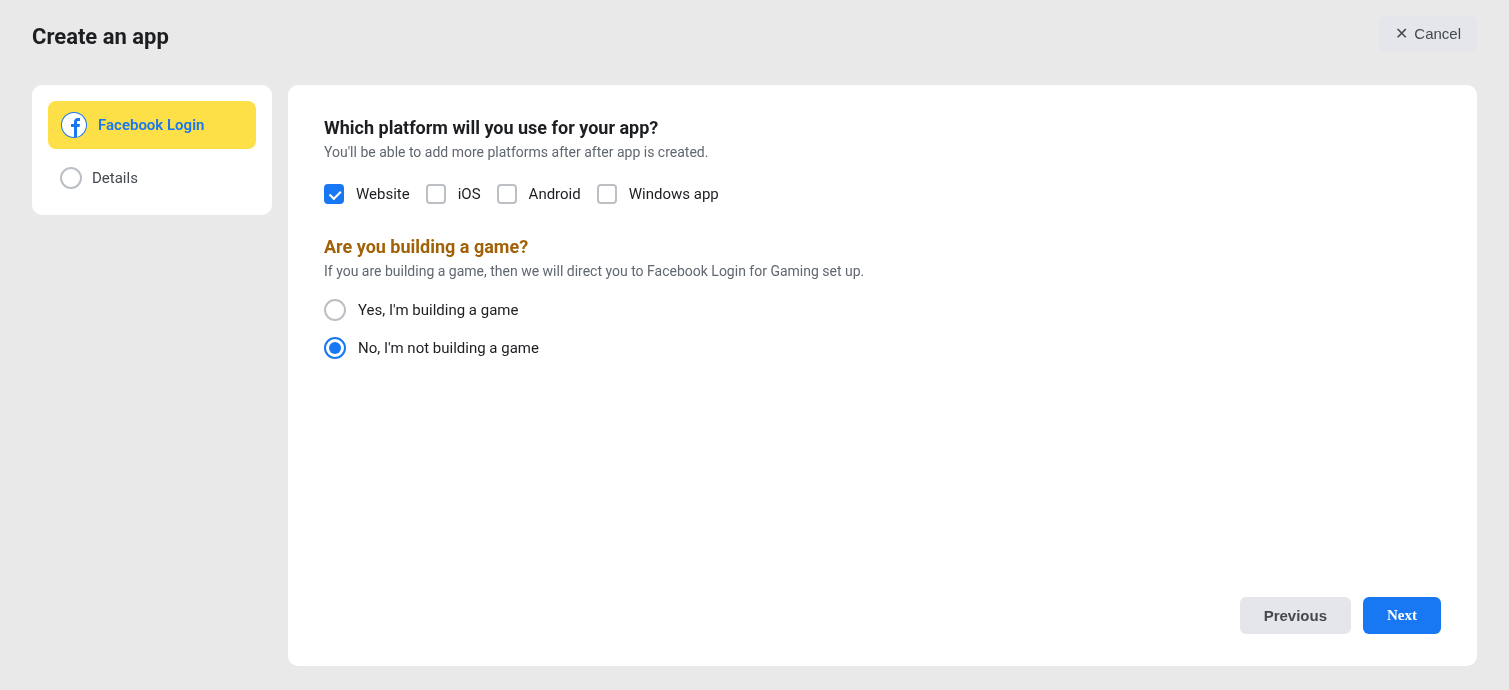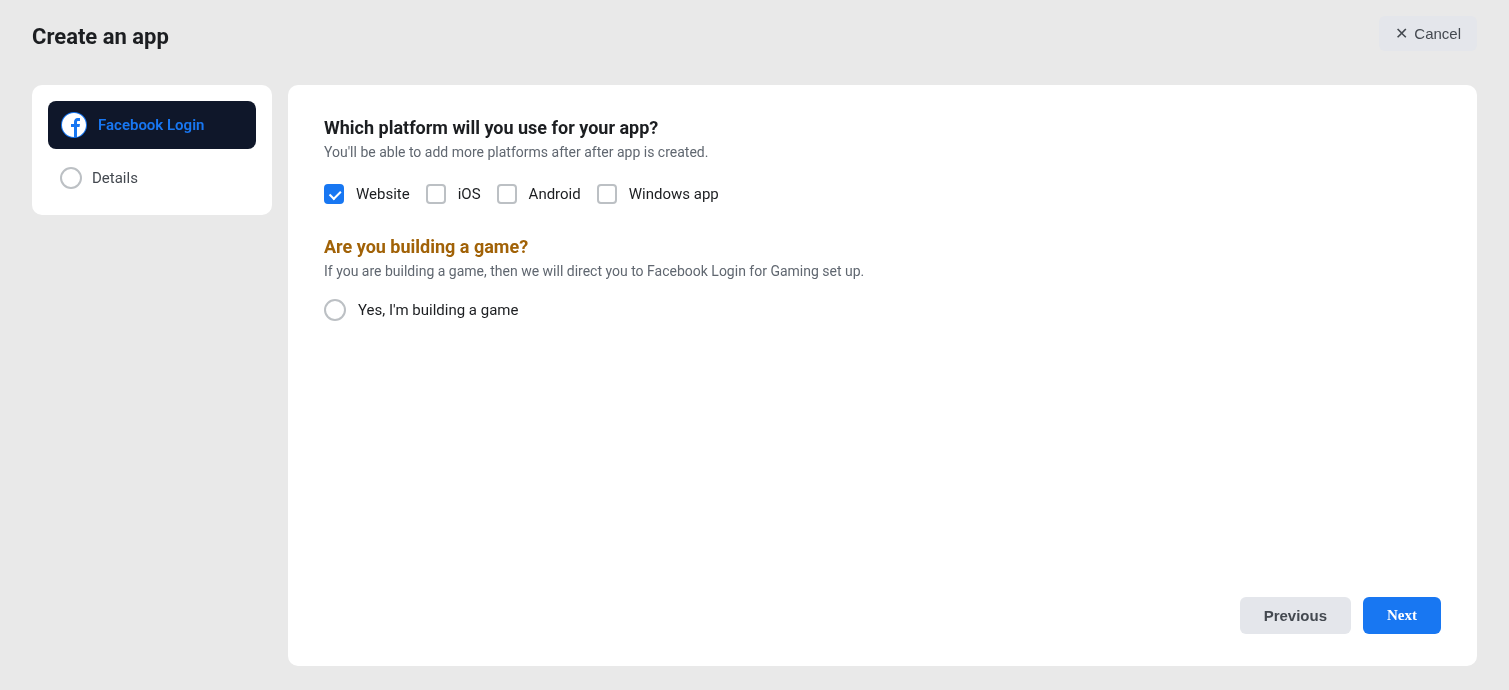--- a/index.html
+++ b/index.html
@@ -58,21 +58,21 @@
       display: flex;
       align-items: center;
       gap: 10px;
       padding: 10px 12px;
       border-radius: 8px;
       cursor: pointer;
       font-size: 15px;
     }
 
     .sidebar-item.active {
-      background: #0f172a;
+      background: #fde047;
       color: #1877f2;
       font-weight: 600;
     }
 
     .sidebar-item.inactive {
       color: #444950;
     }
 
     .sidebar-icon-active {
       width: 28px;
@@ -290,20 +290,24 @@
     </div>
 
     <div>
       <div class="game-section-title">Are you building a game?</div>
       <div class="game-section-subtitle">If you are building a game, then we will direct you to Facebook Login for Gaming set up.</div>
       <div class="radio-group">
         <label class="radio-item">
           <div class="radio-circle"></div>
           <span>Yes, I'm building a game</span>
         </label>
+        <label class="radio-item">
+          <div class="radio-circle checked"></div>
+          <span>No, I'm not building a game</span>
+        </label>
       </div>
     </div>
 
     <div class="button-row">
       <button class="btn-previous">Previous</button>
       <button class="btn-next">Next</button>
     </div>
   </div>
 </div>
 

